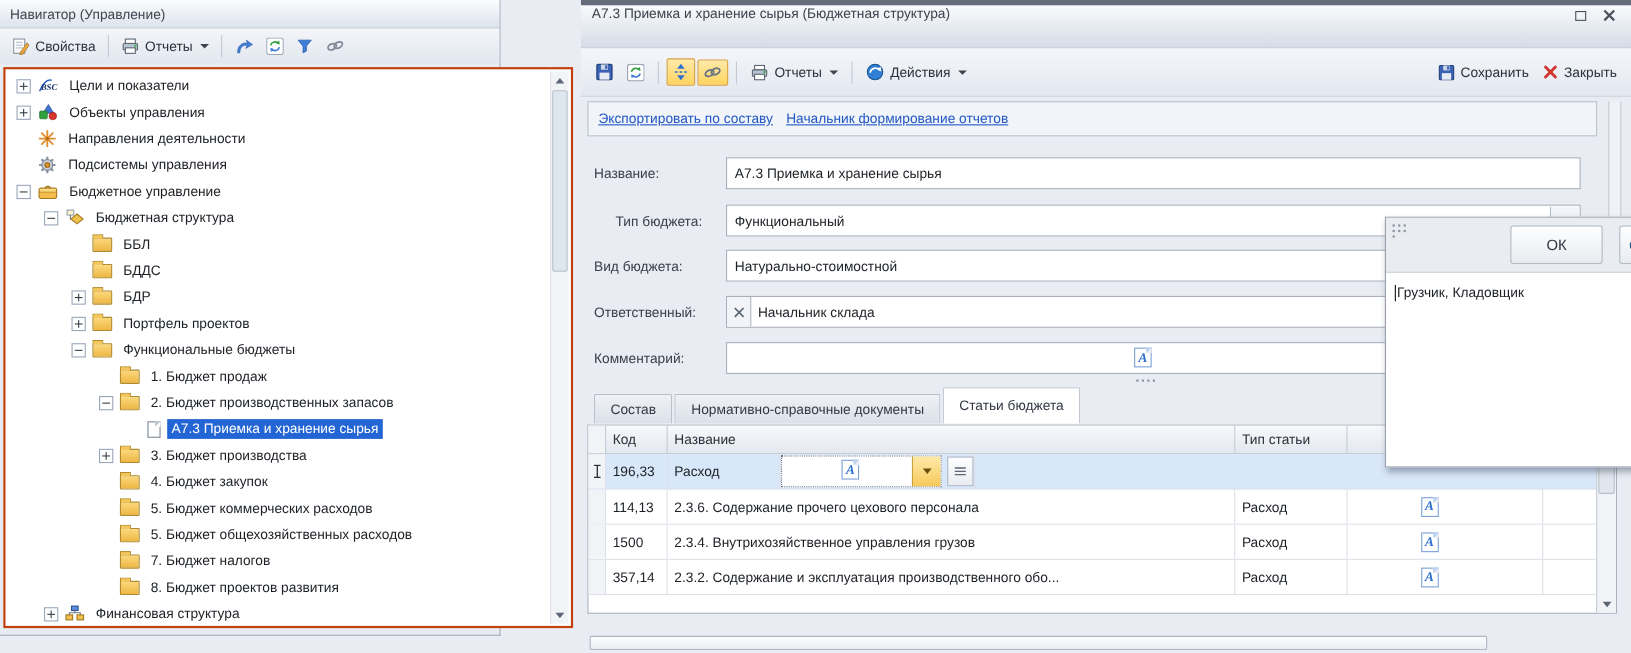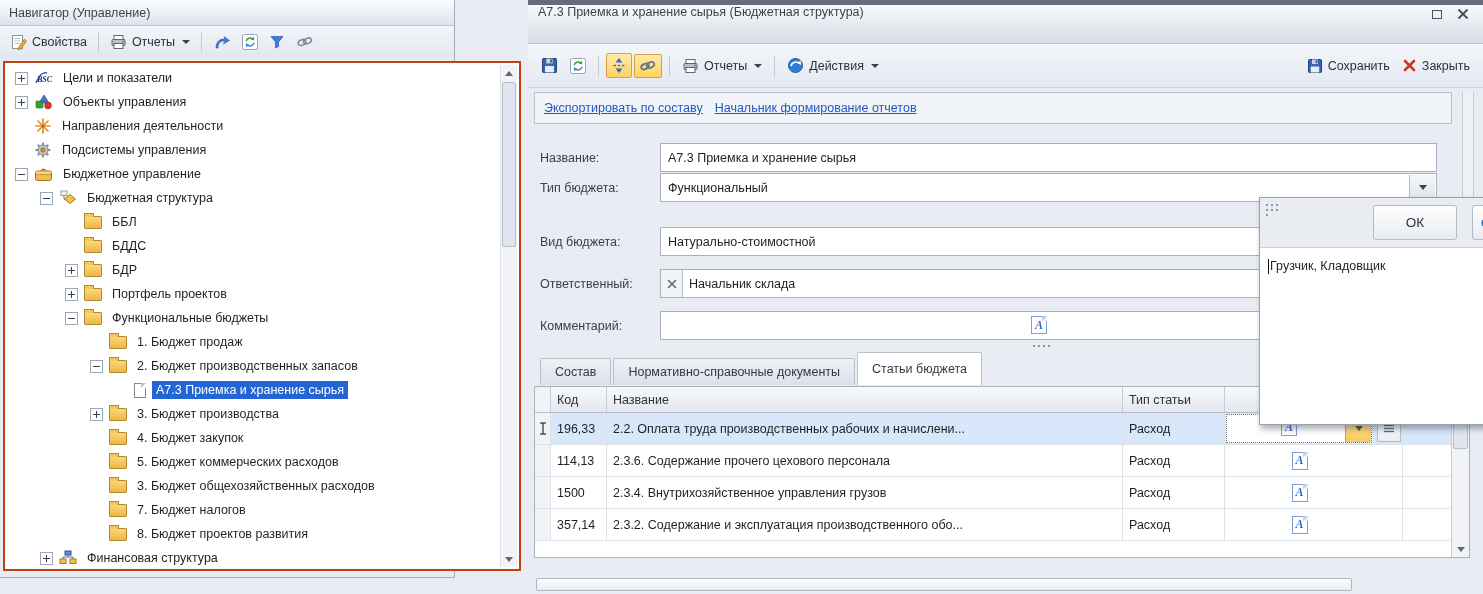--- a/index.html
+++ b/index.html
@@ -404,21 +404,21 @@
           </span>
           <span class="tlabel">5. Бюджет коммерческих расходов</span>
         </div>
       <div class="ti l3">
           <span class="exp h">
             <i></i>
           </span>
           <span class="tic">
             <span class="ifold"></span>
           </span>
-          <span class="tlabel">3. Бюджет общехозяйственных расходов</span>
+          <span class="tlabel">5. Бюджет общехозяйственных расходов</span>
         </div>
       <div class="ti l3">
           <span class="exp h">
             <i></i>
           </span>
           <span class="tic">
             <span class="ifold"></span>
           </span>
           <span class="tlabel">7. Бюджет налогов</span>
         </div>
@@ -569,21 +569,21 @@
   </div>
 
   <div class="gutter"></div>
 
   <div class="frow" style="top:143px; width:100%;">
     <span class="flabel">Название:</span>
     <span class="ffield">
         <span>А7.3 Приемка и хранение сырья</span>
       </span>
   </div>
-  <div class="frow" style="top:173px; width:100%;">
+  <div class="frow" style="top:186px; width:100%;text-align:center;">
     <span class="flabel">Тип бюджета:</span>
     <span class="ffield">
         <span>Функциональный</span>
       <span class="ddbtn">
           <span style="width:0;height:0;border-left:4px solid transparent;border-right:4px solid transparent;border-top:5px solid #3c434d;"></span>
         </span>
     </span>
   </div>
   <div class="frow" style="top:227px; width:100%;">
     <span class="flabel">Вид бюджета:</span>
@@ -640,21 +640,20 @@
       <span class="c rh">
           <svg width="10" height="13" viewBox="0 0 10 13">
             <g stroke="#2b3138" stroke-width="1.2">
               <line x1="2" y1="1" x2="8" y2="1"></line>
               <line x1="5" y1="1" x2="5" y2="12"></line>
               <line x1="2" y1="12" x2="8" y2="12"></line>
             </g>
           </svg>
         </span>
       <span class="c code">196,33</span>
-      <span class="c name">2.2. Оплата труда производственных рабочих и начислени...</span>
       <span class="c type">Расход</span>
       <span class="c extra">
         <span class="cell-ed">
           <span class="adoc">A</span>
           <span class="cell-dd">
               <span style="width:0;height:0;border-left:4px solid transparent;border-right:4px solid transparent;border-top:5px solid #6b4e0a;"></span>
             </span>
         </span>
         <span class="cell-lines">
             <svg width="12" height="10" viewBox="0 0 12 10">

